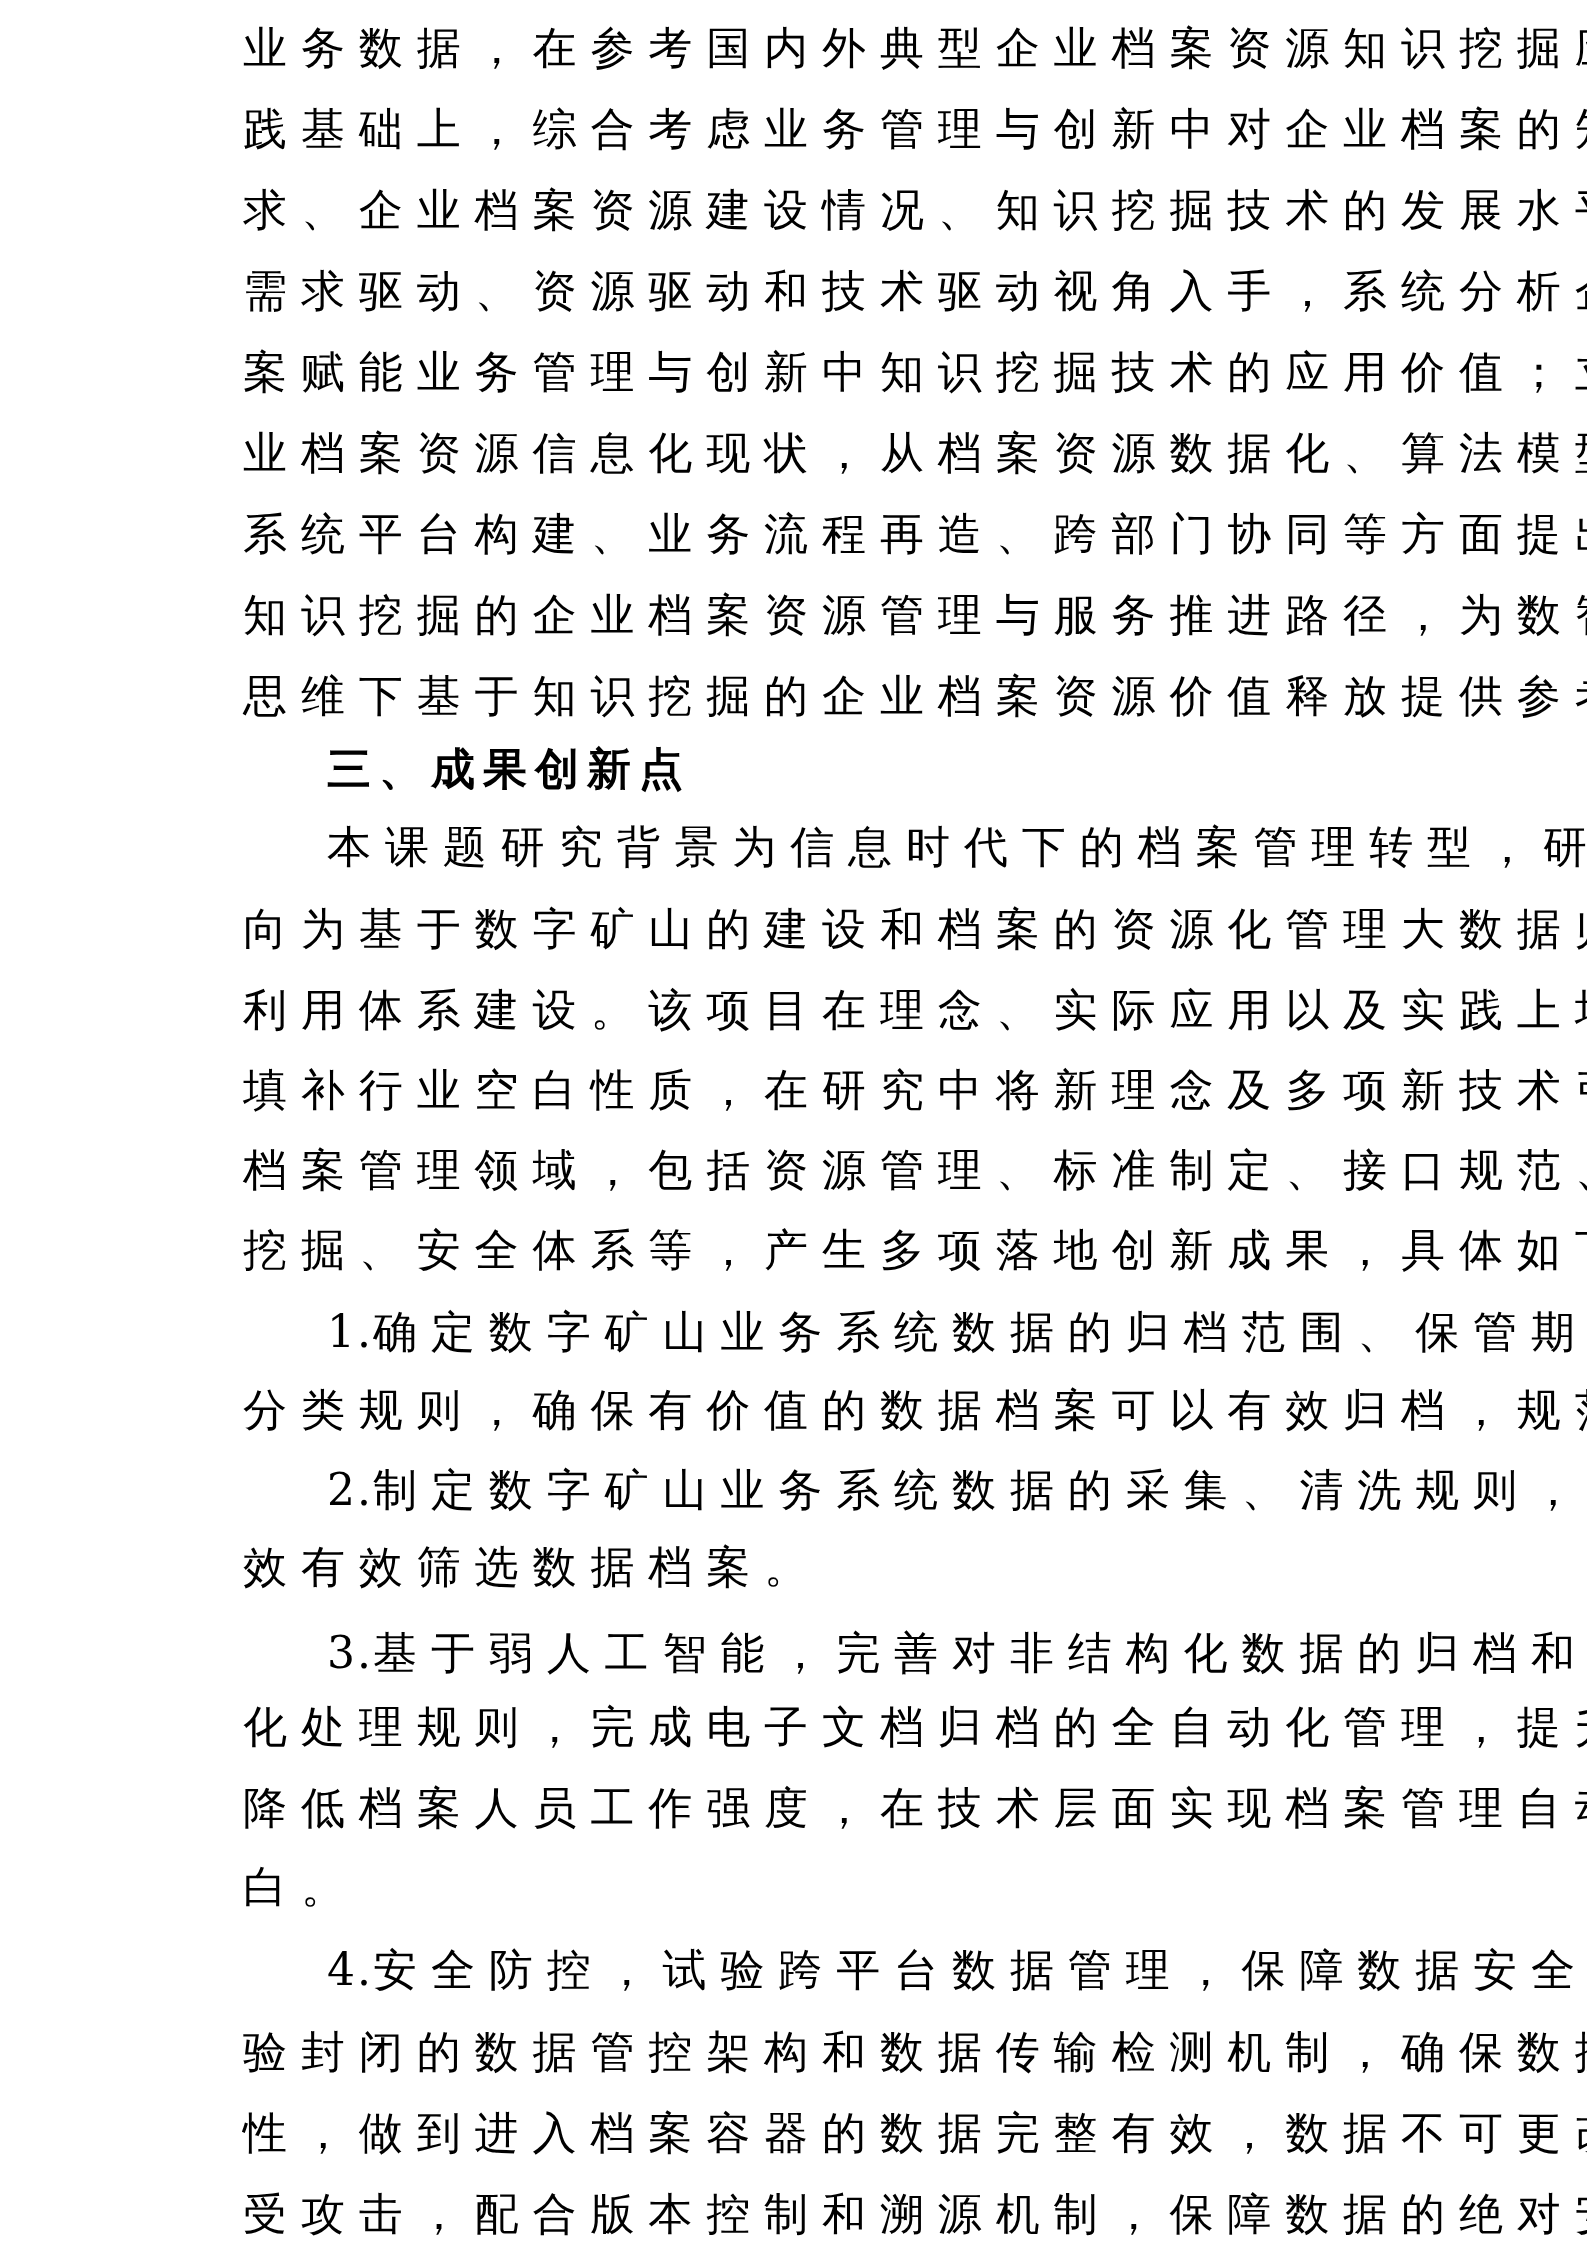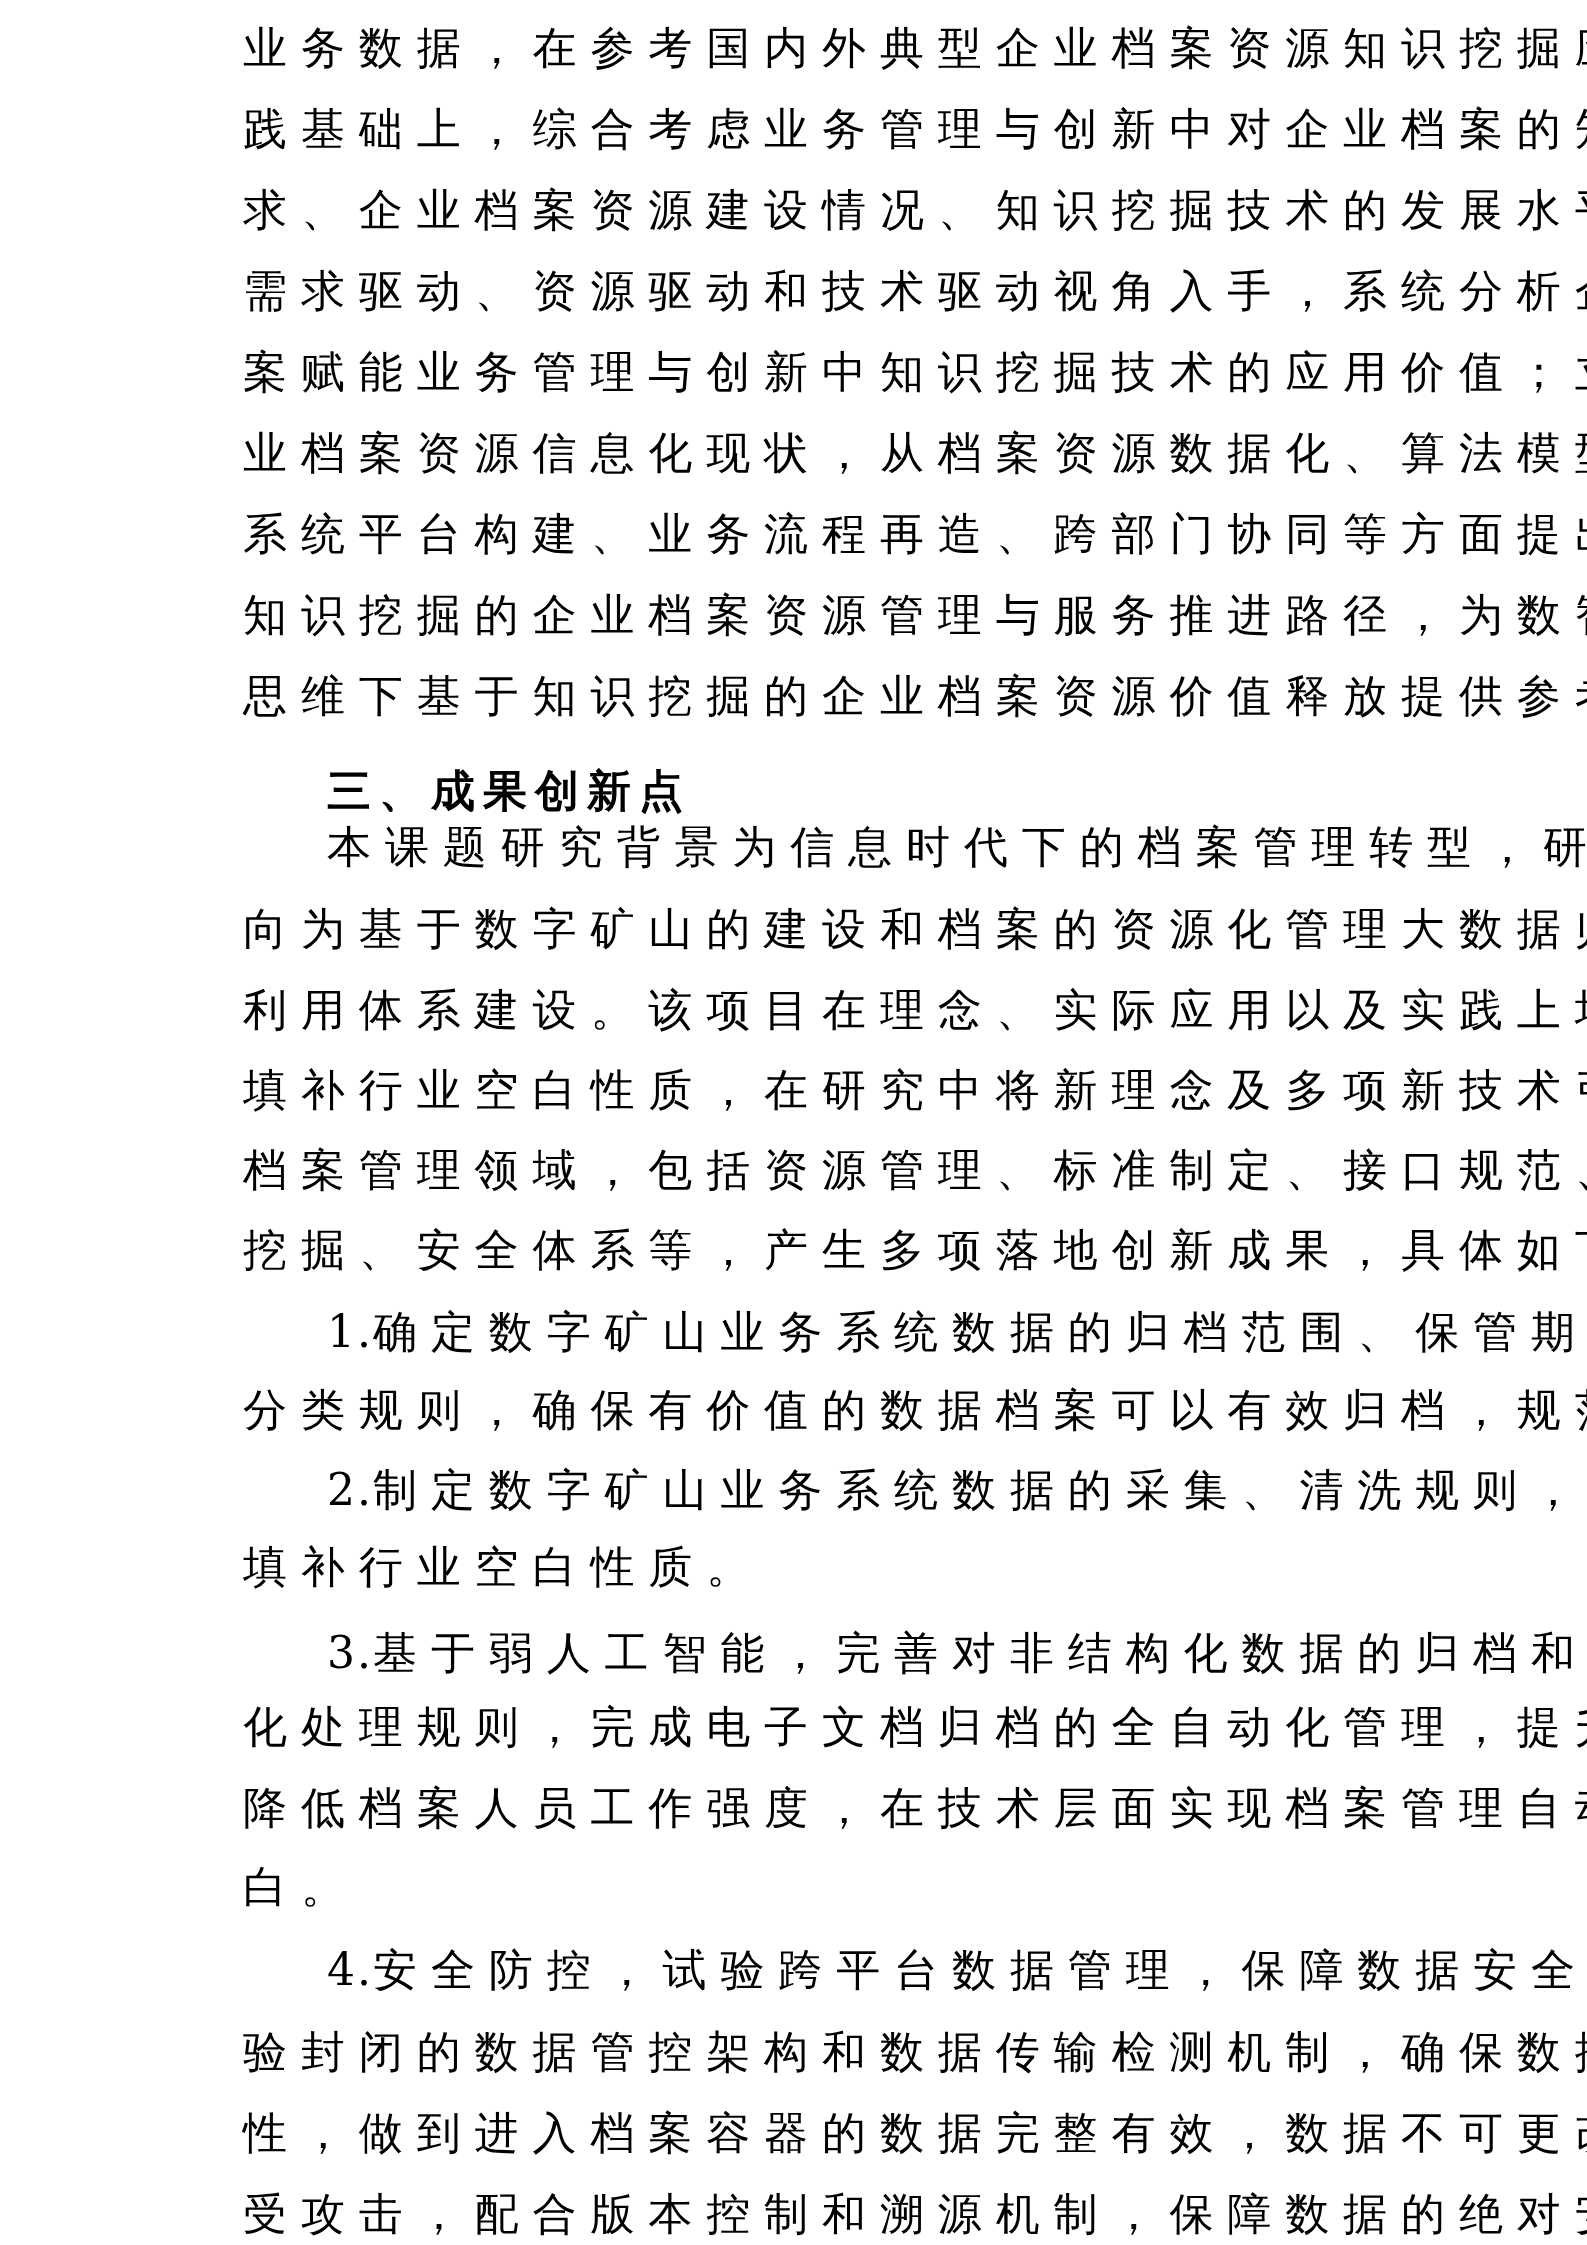--- a/index.html
+++ b/index.html
@@ -61,39 +61,39 @@
     <div class="line" style="top:129px">践基础上，综合考虑业务管理与创新中对企业档案的知识需</div>
     <div class="line" style="top:210px">求、企业档案资源建设情况、知识挖掘技术的发展水平，从</div>
     <div class="line" style="top:291px">需求驱动、资源驱动和技术驱动视角入手，系统分析企业档</div>
     <div class="line" style="top:372px">案赋能业务管理与创新中知识挖掘技术的应用价值；立足企</div>
     <div class="line" style="top:453px">业档案资源信息化现状，从档案资源数据化、算法模型设计、</div>
     <div class="line" style="top:534px">系统平台构建、业务流程再造、跨部门协同等方面提出基于</div>
     <div class="line" style="top:615px">知识挖掘的企业档案资源管理与服务推进路径，为数智赋能</div>
     <div class="line" style="top:696px">思维下基于知识挖掘的企业档案资源价值释放提供参考。</div>
   </div>
 
-  <div class="heading" style="top:791px">三、成果创新点</div>
+  <div class="heading" style="top:769px">三、成果创新点</div>
 
   <div>
     <div class="line indent" style="top:847px">本课题研究背景为信息时代下的档案管理转型，研究方</div>
     <div class="line" style="top:929px">向为基于数字矿山的建设和档案的资源化管理大数据归档</div>
     <div class="line" style="top:1010px">利用体系建设。该项目在理念、实际应用以及实践上均属于</div>
     <div class="line" style="top:1090px">填补行业空白性质，在研究中将新理念及多项新技术引入至</div>
     <div class="line" style="top:1170px">档案管理领域，包括资源管理、标准制定、接口规范、价值</div>
     <div class="line" style="top:1250px">挖掘、安全体系等，产生多项落地创新成果，具体如下：</div>
   </div>
 
   <div>
     <div class="line indent" style="top:1332px"><span class="num">1.</span><span>确定数字矿山业务系统数据的归档范围、保管期限和</span></div>
     <div class="line" style="top:1410px">分类规则，确保有价值的数据档案可以有效归档，规范管理。</div>
   </div>
 
   <div>
     <div class="line indent" style="top:1490px"><span class="num">2.</span><span>制定数字矿山业务系统数据的采集、清洗规则，可有</span></div>
-    <div class="line" style="top:1567px">填补行业空白性质。</div>
+    <div class="line" style="top:1567px">效有效筛选数据档案。</div>
   </div>
 
   <div>
     <div class="line indent" style="top:1653px"><span class="num">3.</span><span>基于弱人工智能，完善对非结构化数据的归档和智能</span></div>
     <div class="line" style="top:1727px">化处理规则，完成电子文档归档的全自动化管理，提升效率，</div>
     <div class="line" style="top:1808px">降低档案人员工作强度，在技术层面实现档案管理自动化</div>
     <div class="line" style="top:1887px">白。</div>
   </div>
 
   <div>

